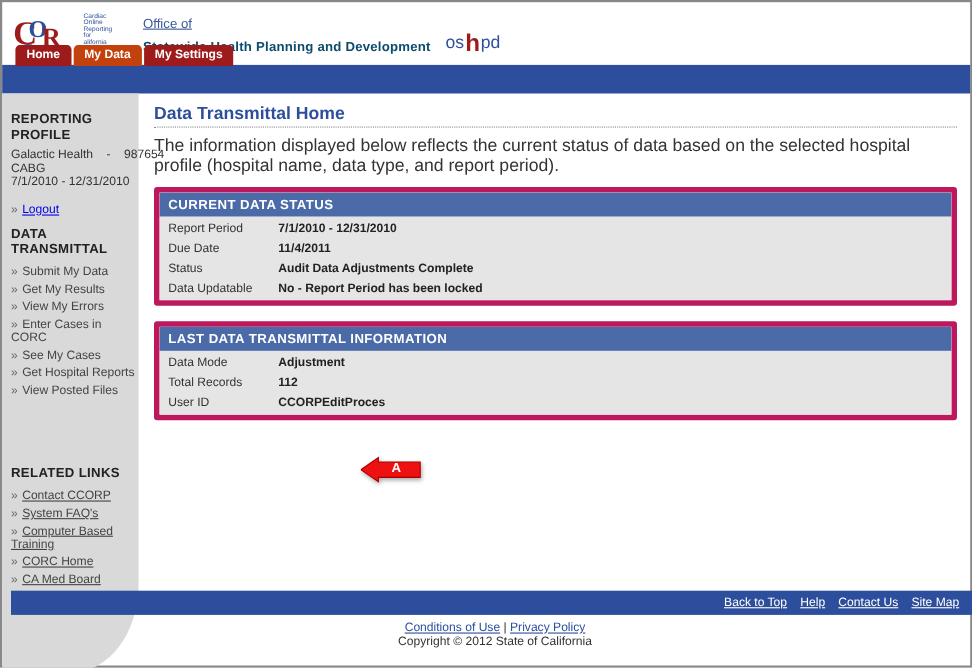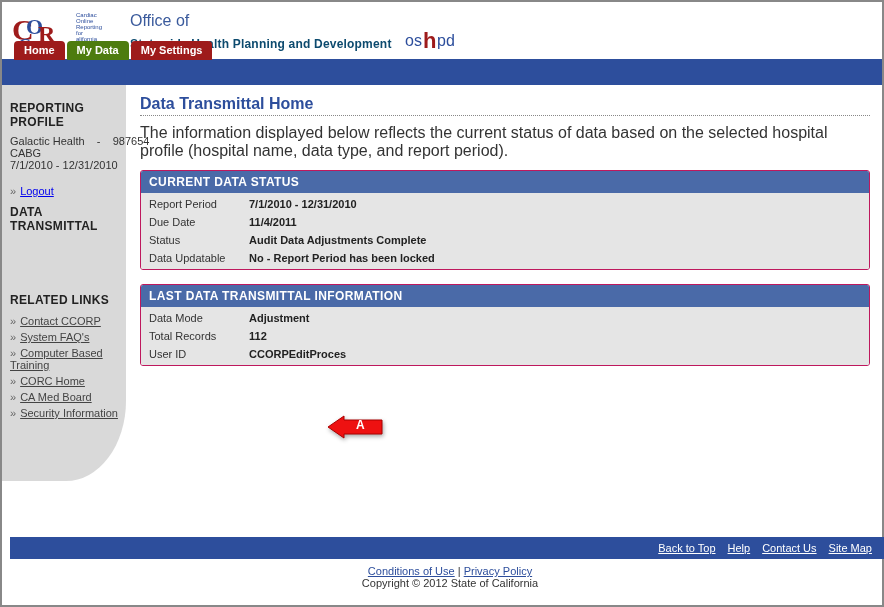--- a/index.html
+++ b/index.html
@@ -2,43 +2,43 @@
 <html><head>
 <meta charset="utf-8">
 <style>
 * { box-sizing: border-box; margin: 0; padding: 0; }
 body { font-family: Arial, Helvetica, sans-serif; font-size: 12px; color: #333; background: #aaa; }
 .wrap { width: 884px; height: 607px; margin: 0 auto; background: #fff; border: 2px solid #888; position: relative; }
 .header { height: 57px; padding: 5px 10px; display: flex; align-items: center; }
 .logo-corc { width: 58px; height: 45px; position: relative; margin-right: 10px; }
 .logo-corc svg { width: 58px; height: 45px; }
 .office-block { margin-left: 58px; margin-top:2px;}
-.office-of { color: #3a5a9c; font-size: 16px; }
+.office-of { color: #3a5a9c; font-size: 12px; text-decoration: underline; }
 .office-title { color: #0c4a6e; font-size: 12px; font-weight: bold; letter-spacing: .2px;}
 .oshpd { display:inline-block; margin-left: 10px; vertical-align: baseline; text-align: center;}
 .tabbar { height: 26px; background: #2d4e9c; position: relative; text-align: center; }
 .tabs-inner { position: absolute; top: -18px; left: 12px; display:flex; gap:2px;}
 .tab { display:inline-block; padding: 3px 10px 4px; border-radius: 4px 4px 0 0; color:#fff; font-size:11px; font-weight:bold;}
 .tab-red { background: #9e1b1b; }
-.tab-blue { background: #4d7c0f; }
+.tab-blue { background: #c2410c; }
 .contentrow { display:flex; align-items:flex-start; }
 .sidebar { width: 124px; background: #d9d9d9; padding: 10px 0 60px 8px; border-radius: 0 0 60px 0 / 0 0 80px 0; position: relative;}
 .side-h { font-weight:bold; font-size:12px; color:#222; margin: 6px 0 6px 0; letter-spacing:.3px;}
 .profile-text { font-size:11px; color:#333; }
 .sidelinks { list-style:none; margin-top:2px;}
 .sidelinks li { font-size:11px; padding: 2px 0 2px 0;}
 .sidelinks li::before { content: "»"; color:#666; margin-right:4px; font-size:11px;}
 .sidelinks a { color: #444; text-decoration:none; }
 .sidelinks.u a{ text-decoration: underline;}
 .logoutblk { margin-top: 14px; margin-bottom: 8px; font-size:11px;}
 .logoutblk::before{ content:"»"; color:#666; margin-right:4px;}
 .main { flex:1; padding: 10px 12px 0 14px; }
 .page-title { color:#2d4e9c; font-weight:bold; font-size:16px; border-bottom: 1px dotted #888; padding-bottom:2px;}
 .page-sub { font-size:16px; margin: 8px 0 10px; color:#333;}
-.panel { border:1px solid #be185d; border-radius:3px; margin-bottom:14px; overflow:hidden;}
+.panel { border:5px solid #be185d; border-radius:3px; margin-bottom:14px; overflow:hidden;}
 .panel-h { background:#4a6aa8; color:#fff; font-weight:bold; font-size:12px; padding:4px 8px; letter-spacing:.4px;}
 .panel-body { background:#e5e5e5; padding: 2px 0;}
 .kv { display:flex; font-size:11px; padding: 3px 8px;}
 .kv .k { width: 100px; color:#333;}
 .kv .v { font-weight:bold; color:#222;}
 .callout { position:absolute; width:56px; height:26px; pointer-events:none;}
 .callout svg{width:56px;height:26px; filter: drop-shadow(1px 2px 2px rgba(0,0,0,.35));}
 .callout .lab{ position:absolute; left:28px; top:4px; color:#fff; font-weight:bold; font-size:12px;}
 .footer { width:100%; }
 .footer-bar { background:#2d4e9c; color:#fff; height:22px; display:flex; justify-content:flex-end; align-items:center; padding: 0 18px; gap: 12px;}
@@ -93,20 +93,29 @@
 
   <div class="contentrow">
     <div class="sidebar">
       <div class="side-h side-section-top">REPORTING PROFILE</div>
       <div class="profile-text" style="white-space:pre;">Galactic Health    -    987654</div>
       <div class="profile-text">CABG</div>
       <div class="profile-text">7/1/2010 - 12/31/2010</div>
       <div class="logoutblk"><a href="#">Logout</a></div>
 
       <div class="side-h">DATA TRANSMITTAL</div>
+      <ul class="sidelinks">
+        <li><a href="#">Submit My Data</a></li>
+        <li><a href="#">Get My Results</a></li>
+        <li><a href="#">View My Errors</a></li>
+        <li><a href="#">Enter Cases in CORC</a></li>
+        <li><a href="#">See My Cases</a></li>
+        <li><a href="#">Get Hospital Reports</a></li>
+        <li><a href="#">View Posted Files</a></li>
+      </ul>
 
       <div class="side-h related">RELATED LINKS</div>
       <ul class="sidelinks u">
         <li><a href="#">Contact CCORP</a></li>
         <li><a href="#">System FAQ's</a></li>
         <li><a href="#">Computer Based Training</a></li>
         <li><a href="#">CORC Home</a></li>
         <li><a href="#">CA Med Board</a></li>
         <li><a href="#">Security Information</a></li>
       </ul>

